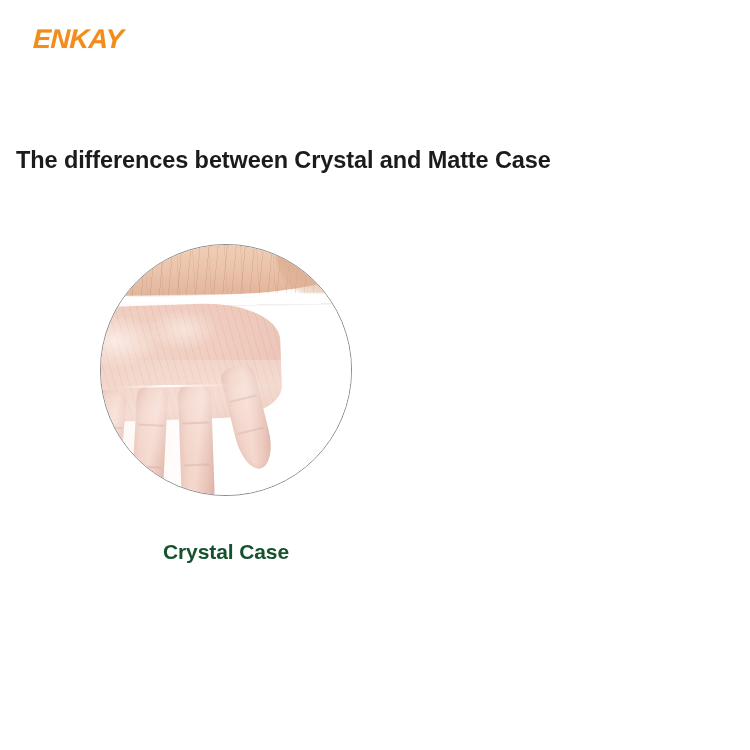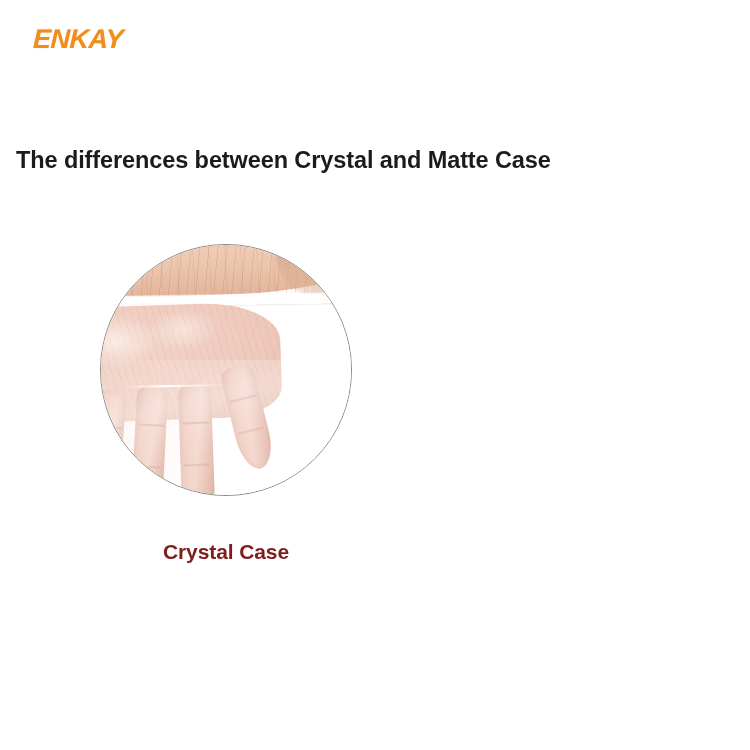--- a/index.html
+++ b/index.html
@@ -275,21 +275,21 @@
   }
 
   
   .caption {
     position:absolute;
     top:296px;
     width:252px;
     text-align:center;
     font-size:21px;
     font-weight:bold;
-    color:#7f1d1d;
+    color:#14532d;
     letter-spacing:-0.1px;
     white-space:nowrap;
   }
 </style>
 </head>
 <body>
 
 <div class="page">
 
   <div class="brand">

